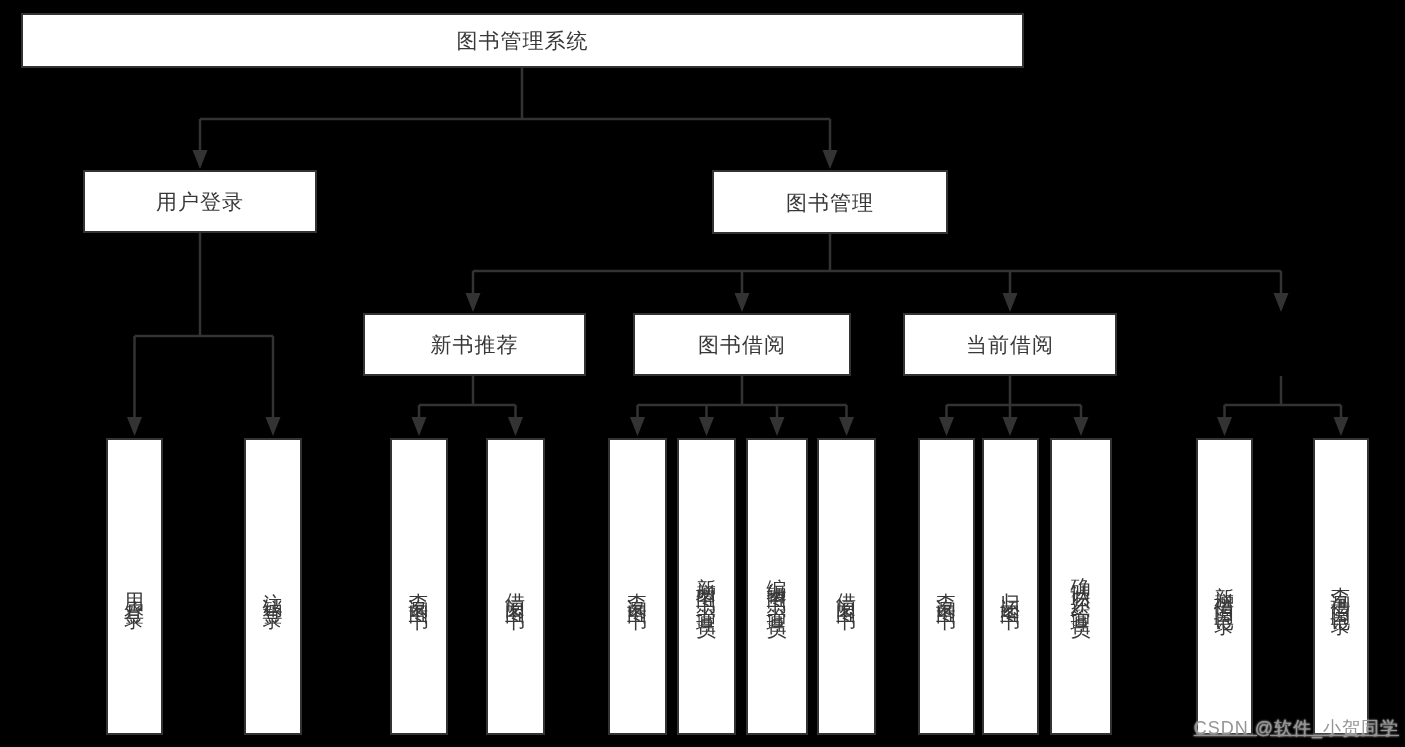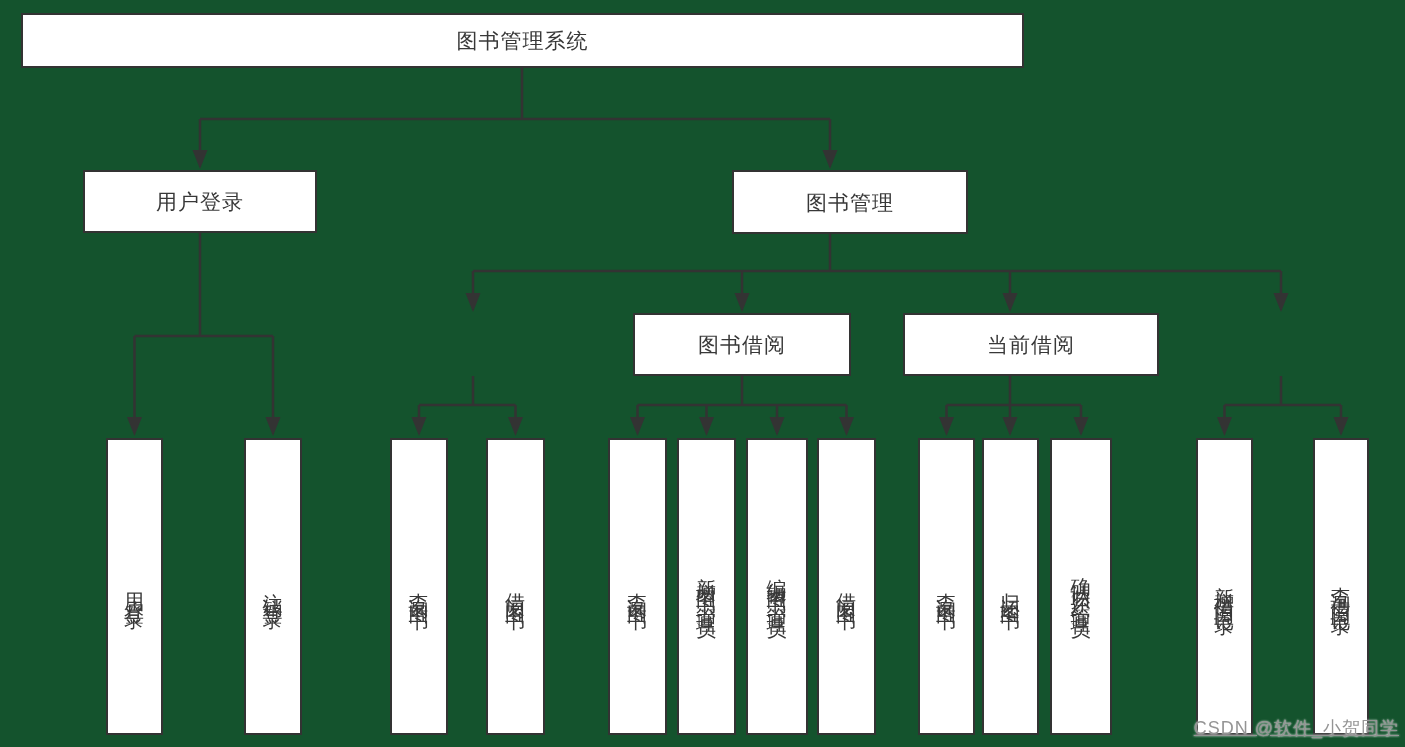--- a/index.html
+++ b/index.html
@@ -1,20 +1,20 @@
 <!DOCTYPE html>
 <html><head>
 <meta charset="utf-8">
 <style>
   html, body { margin: 0; padding: 0; background: #ffffff; }
   #stage {
     position: relative;
     width: 1405px;
     height: 747px;
-    background: #14532d;
+    background: #000000;
     overflow: hidden;
     font-family: "Liberation Sans", "DejaVu Sans", sans-serif;
     color: #383838;
   }
   #connectors {
     position: absolute;
     left: 0; top: 0;
     width: 1405px; height: 747px;
     pointer-events: none;
   }
@@ -84,24 +84,25 @@
              M939 417 L954 417 L946.5 436 Z
              M1002.5 417 L1017.5 417 L1010 436 Z
              M1073.5 417 L1088.5 417 L1081 436 Z
              M1217 417 L1232 417 L1224.5 436 Z
              M1333.5 417 L1348.5 417 L1341 436 Z"></path>
   </svg>
 
   <div class="node h" style="left:21px; top:13px; width:1003px; height:55px;">图书管理系统</div>
 
   <div class="node h" style="left:83px; top:170px; width:234px; height:63px;">用户登录</div>
-  <div class="node h" style="left:712px; top:170px; width:236px; height:64px;margin-left:20px;">图书管理</div>
+  <div class="node h" style="left:712px; top:170px; width:236px; height:64px;">图书管理</div>
 
+  <div class="node h" style="left:363px; top:313px; width:223px; height:63px;">新书推荐</div>
   <div class="node h" style="left:633px; top:313px; width:218px; height:63px;">图书借阅</div>
-  <div class="node h" style="left:903px; top:313px; width:256px; height:63px;">当前借阅</div>
+  <div class="node h" style="left:903px; top:313px; width:214px; height:63px;">当前借阅</div>
 
   <div class="node v" style="left:106px; top:438px; width:57px; height:297px;">用户登录</div>
   <div class="node v" style="left:244px; top:438px; width:58px; height:297px;">注销登录</div>
 
   <div class="node v" style="left:390px; top:438px; width:58px; height:297px;">查询图书</div>
   <div class="node v" style="left:486px; top:438px; width:59px; height:297px;">借阅图书</div>
 
   <div class="node v" style="left:608px; top:438px; width:59px; height:297px;">查询图书</div>
   <div class="node v" style="left:677px; top:438px; width:59px; height:297px;">新增图书（管理员）</div>
   <div class="node v" style="left:746px; top:438px; width:62px; height:297px;">编辑图书（管理员）</div>

